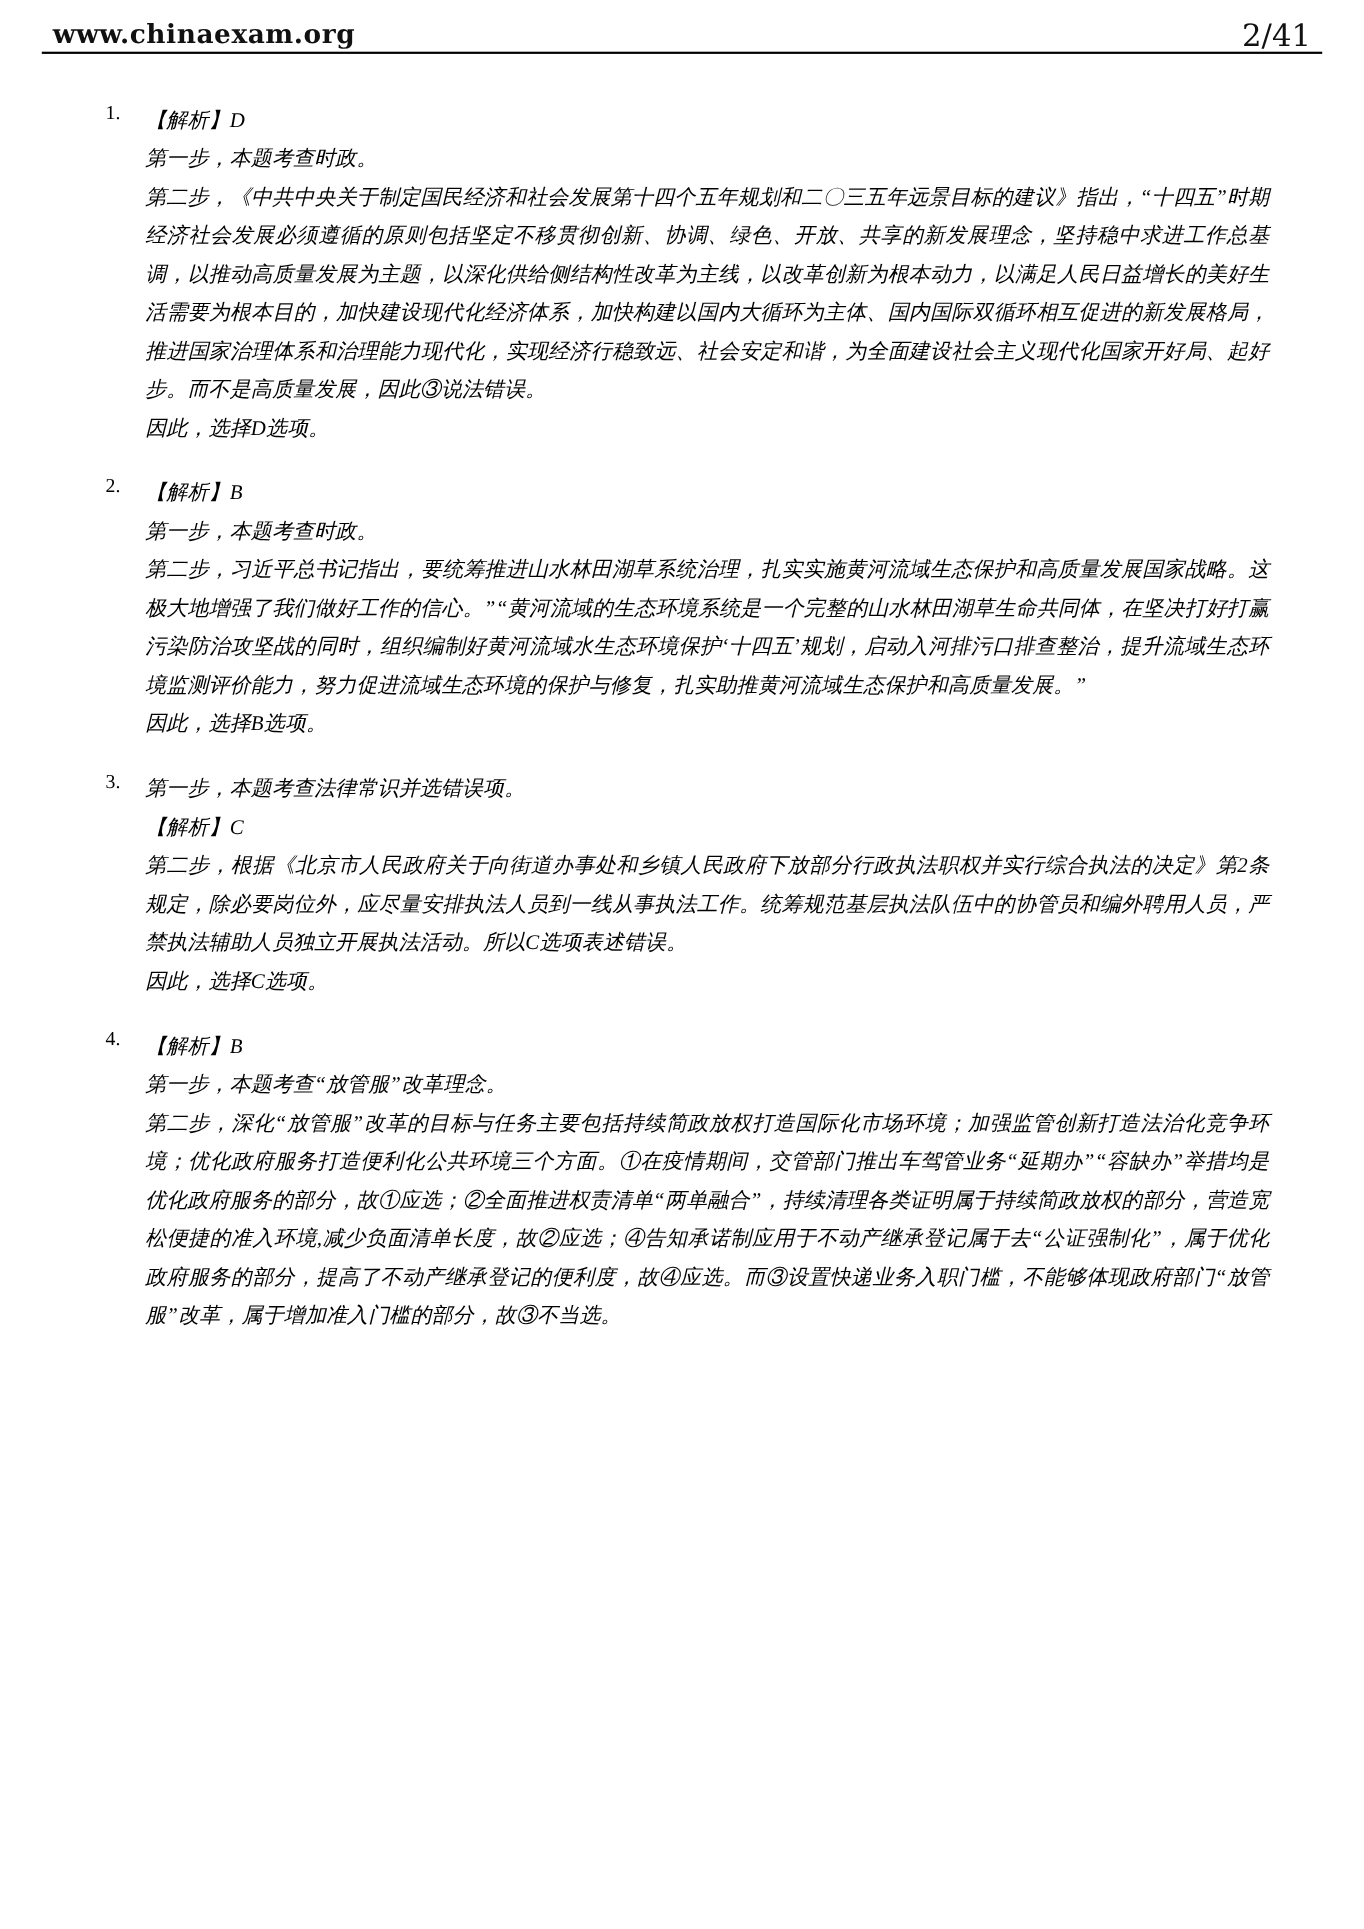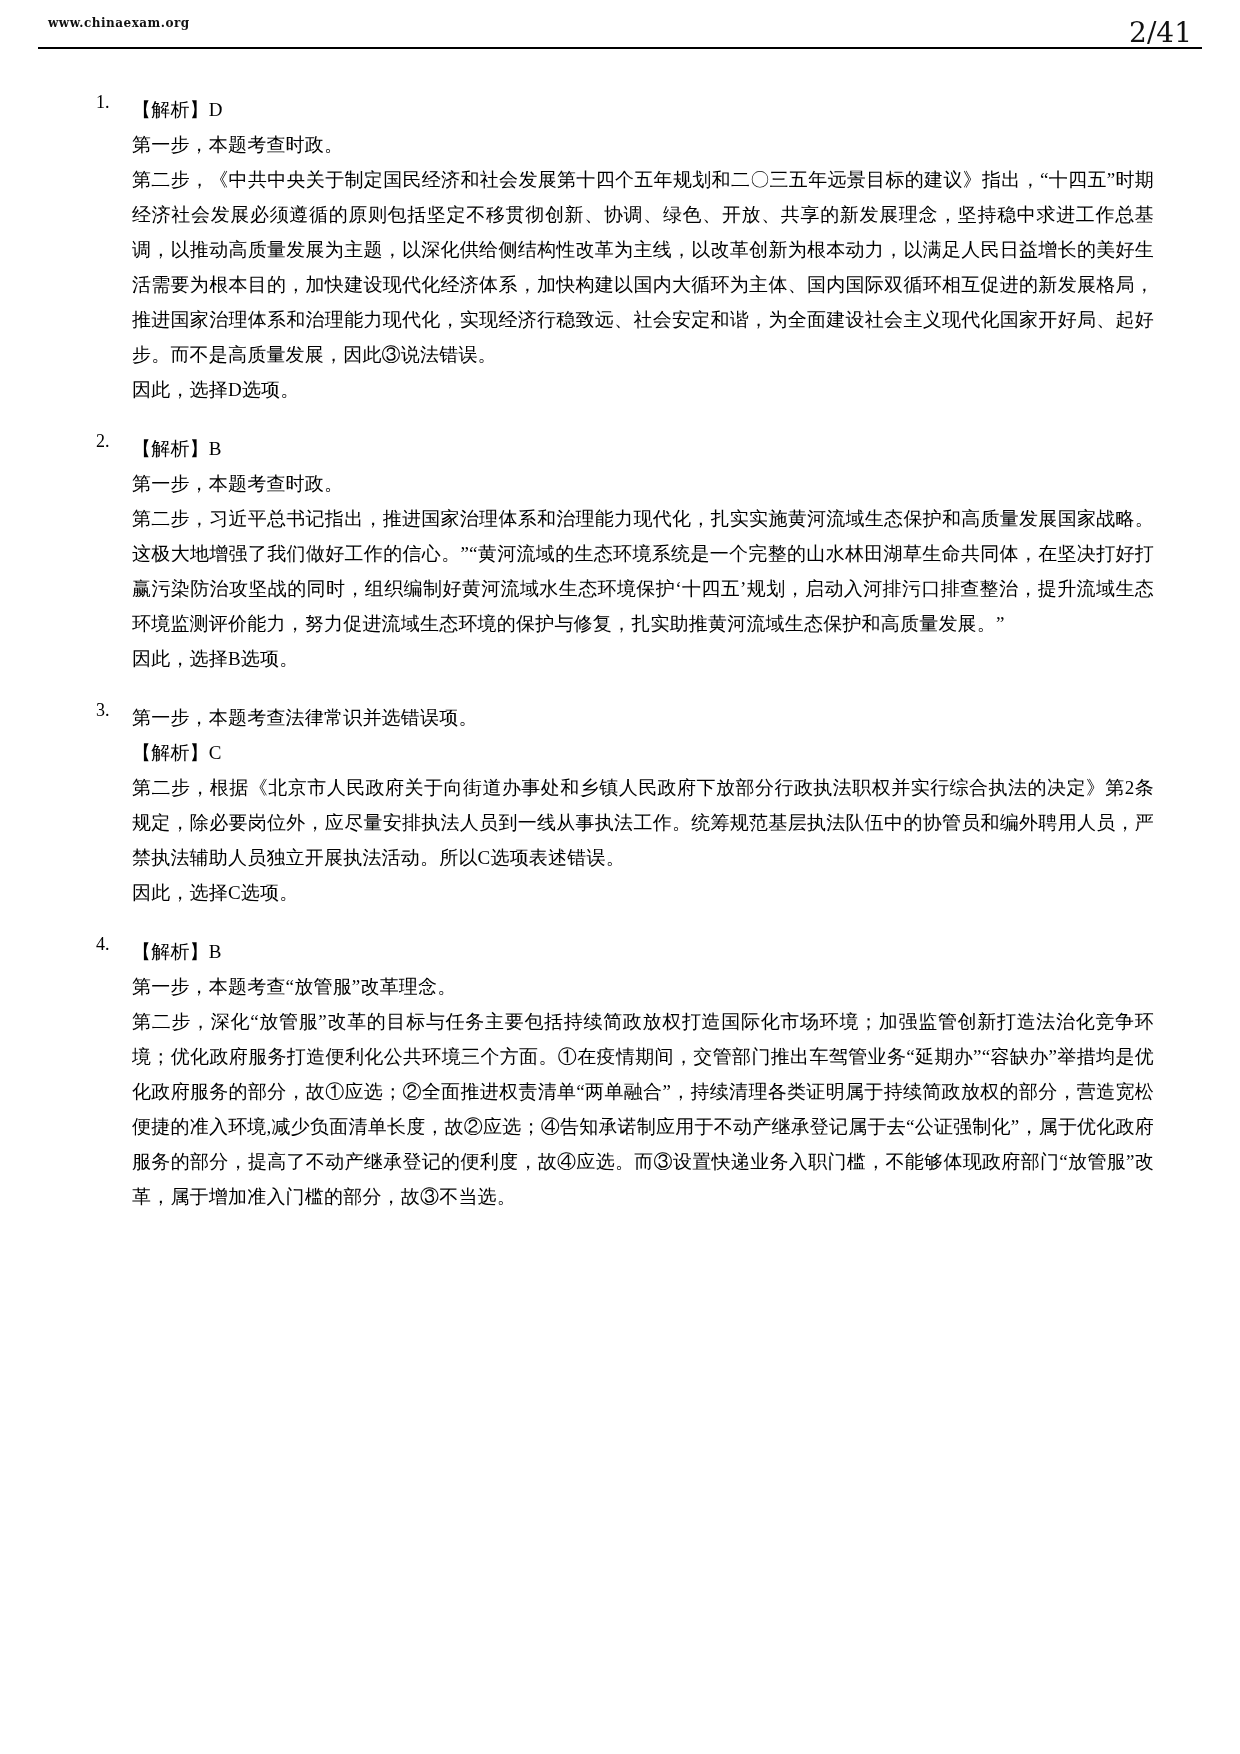--- a/index.html
+++ b/index.html
@@ -25,21 +25,21 @@
     top: 16px;
     left: 48px;
     right: 48px;
     height: 34px;
     display: flex;
     align-items: flex-start;
     justify-content: space-between;
   }
   .header-url {
     font-family: "DejaVu Serif", "Liberation Serif", serif;
-    font-size: 12px;
+    font-size: 24px;
     font-weight: bold;
     letter-spacing: 0.5px;
     color: #111;
   }
   .header-page {
     font-family: "DejaVu Serif", "Liberation Serif", serif;
     font-size: 28px;
     color: #111;
   }
   .header-rule {
@@ -78,20 +78,21 @@
   .item-body {
     margin-left: 36px;
   }
   .para {
     font-size: 19px;
     line-height: 35px;
     text-align: justify;
     text-justify: inter-ideograph;
     letter-spacing: 0.2px;
     margin: 0;
+    font-style: italic;
   }
 </style>
 </head>
 <body>
 
 <div class="page">
 
   <div class="header">
     <div class="header-url">www.chinaexam.org</div>
     <div class="header-page">2/41</div>
@@ -109,21 +110,21 @@
         <p class="para">第二步，《中共中央关于制定国民经济和社会发展第十四个五年规划和二〇三五年远景目标的建议》指出，“十四五”时期经济社会发展必须遵循的原则包括坚定不移贯彻创新、协调、绿色、开放、共享的新发展理念，坚持稳中求进工作总基调，以推动高质量发展为主题，以深化供给侧结构性改革为主线，以改革创新为根本动力，以满足人民日益增长的美好生活需要为根本目的，加快建设现代化经济体系，加快构建以国内大循环为主体、国内国际双循环相互促进的新发展格局，推进国家治理体系和治理能力现代化，实现经济行稳致远、社会安定和谐，为全面建设社会主义现代化国家开好局、起好步。而不是高质量发展，因此③说法错误。</p>
         <p class="para">因此，选择D选项。</p>
       </div>
     </div>
 
     <div class="item">
       <div class="item-num">2.</div>
       <div class="item-body">
         <p class="para">【解析】B</p>
         <p class="para">第一步，本题考查时政。</p>
-        <p class="para">第二步，习近平总书记指出，推进国家治理体系和治理能力现代化，扎实实施黄河流域生态保护和高质量发展国家战略。这极大地增强了我们做好工作的信心。”“黄河流域的生态环境系统是一个完整的山水林田湖草生命共同体，在坚决打好打赢污染防治攻坚战的同时，组织编制好黄河流域水生态环境保护‘十四五’规划，启动入河排污口排查整治，提升流域生态环境监测评价能力，努力促进流域生态环境的保护与修复，扎实助推黄河流域生态保护和高质量发展。”</p>
+        <p class="para">第二步，习近平总书记指出，要统筹推进山水林田湖草系统治理，扎实实施黄河流域生态保护和高质量发展国家战略。这极大地增强了我们做好工作的信心。”“黄河流域的生态环境系统是一个完整的山水林田湖草生命共同体，在坚决打好打赢污染防治攻坚战的同时，组织编制好黄河流域水生态环境保护‘十四五’规划，启动入河排污口排查整治，提升流域生态环境监测评价能力，努力促进流域生态环境的保护与修复，扎实助推黄河流域生态保护和高质量发展。”</p>
         <p class="para">因此，选择B选项。</p>
       </div>
     </div>
 
     <div class="item">
       <div class="item-num">3.</div>
       <div class="item-body">
         <p class="para">第一步，本题考查法律常识并选错误项。</p>
         <p class="para">【解析】C</p>
         <p class="para">第二步，根据《北京市人民政府关于向街道办事处和乡镇人民政府下放部分行政执法职权并实行综合执法的决定》第2条规定，除必要岗位外，应尽量安排执法人员到一线从事执法工作。统筹规范基层执法队伍中的协管员和编外聘用人员，严禁执法辅助人员独立开展执法活动。所以C选项表述错误。</p>

